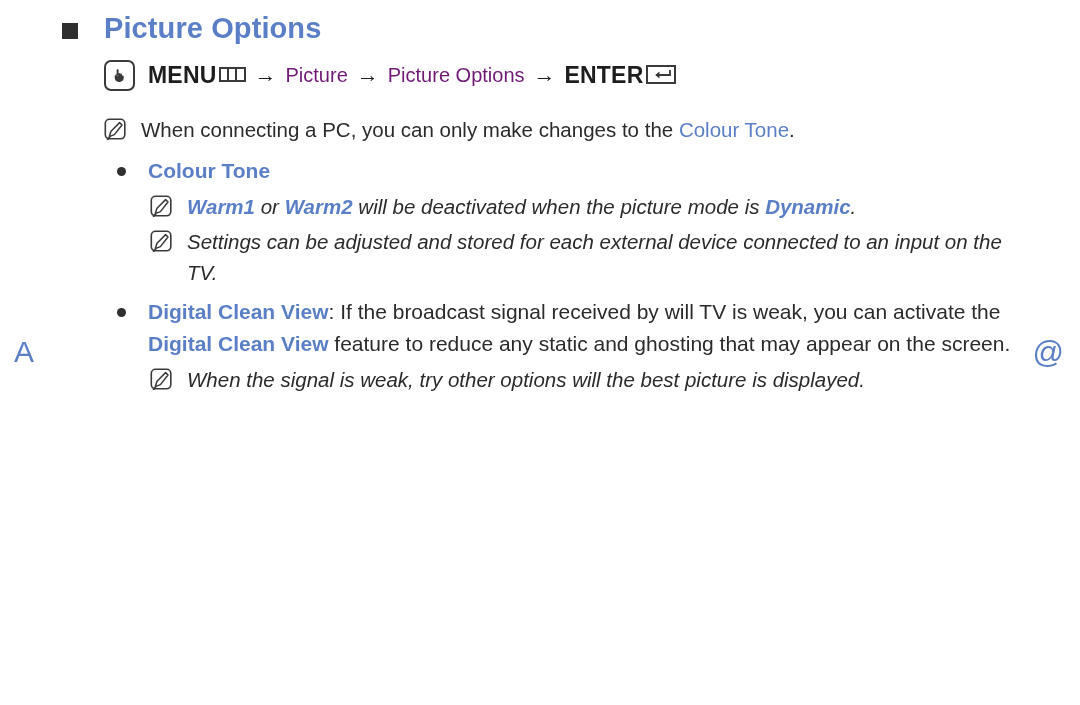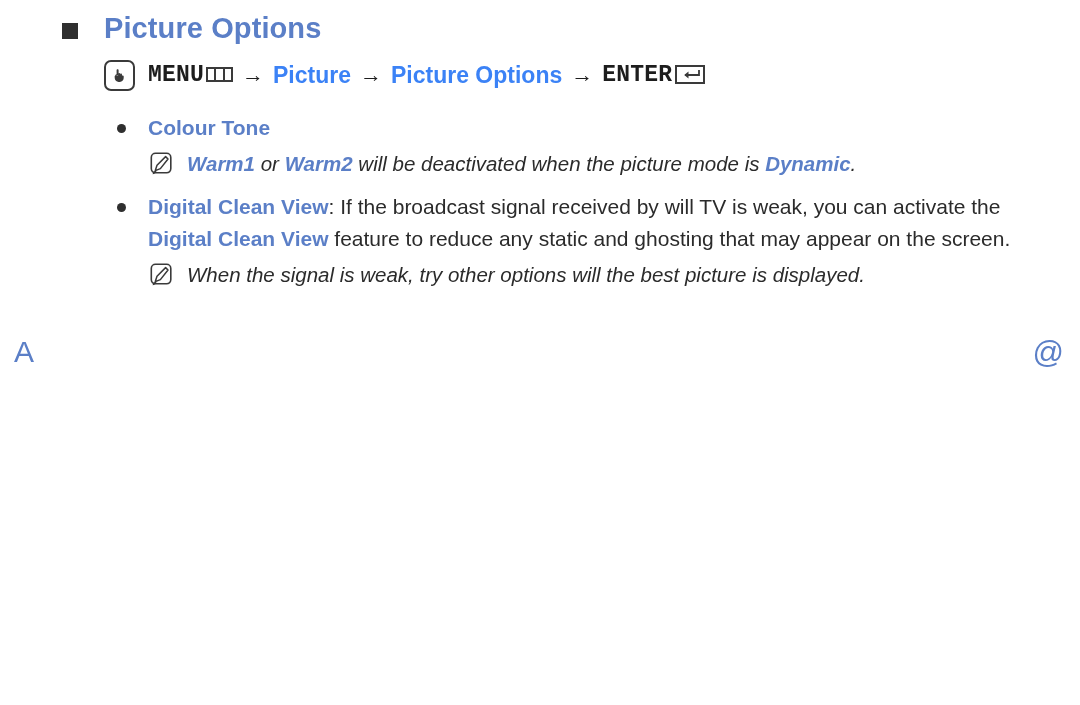--- a/index.html
+++ b/index.html
@@ -85,21 +85,20 @@
     margin-right: 13px;
     background: #fff;
   }
   .icon-menu-key svg { display:block; }
 
   .menu-word {
     font-weight: bold;
     color: #1d1d1d;
     font-size: 23px;
     letter-spacing: 0.2px;
-    font-family: Liberation Mono, monospace;
   }
   .icon-menu-bars {
     display: inline-block;
     width: 27px;
     height: 15px;
     border: 2px solid #3a3a3a;
     box-sizing: border-box;
     position: relative;
     margin-left: 2px;
     margin-bottom: 1px;
@@ -115,23 +114,23 @@
   }
   .icon-menu-bars::before { left: 6.3px; }
   .icon-menu-bars::after  { left: 14.6px; }
 
   .arrow {
     margin: 0 9px;
     color: #1d1d1d;
     font-size: 22px;
   }
   .path-blue {
-    color: #3b82f6;
-    font-weight: bold;
-    font-size: 23px;
+    color: #701a75;
+    font-weight: normal;
+    font-size: 20px;
   }
   .icon-enter-return {
     display: inline-block;
     width: 30px;
     height: 19px;
     border: 2px solid #3a3a3a;
     box-sizing: border-box;
     position: relative;
     margin-left: 3px;
     vertical-align: middle;
@@ -223,20 +222,30 @@
       <span class="icon-enter-return">
         <svg width="20" height="12" viewBox="0 0 20 12" aria-hidden="true">
           <path d="M18 1 V6 H4" stroke="#3a3a3a" stroke-width="1.8" fill="none"></path>
           <path d="M7.5 2.6 L3.2 6 L7.5 9.4 Z" fill="#3a3a3a"></path>
         </svg>
       </span>
     </div>
 
     <div class="sp-10"></div>
 
+    <div class="note-row top-note">
+      <span class="icon-note">
+        <svg width="24" height="24" viewBox="0 0 24 24" aria-hidden="true">
+          <rect x="1.3" y="1.3" width="19.5" height="19.5" rx="4.2" ry="4.2" fill="none" stroke="#3a3a3a" stroke-width="1.6"></rect>
+          <path d="M15.6 4.6 L7.0 13.3 L5.3 18.6 L10.4 16.6 L18.0 7.0 Z" fill="none" stroke="#3a3a3a" stroke-width="1.5" stroke-linejoin="round"></path>
+          <path d="M5.3 18.6 C3.7 19.6 3.0 20.6 2.6 22.2 C4.4 22.0 5.6 21.2 6.6 19.8 Z" fill="#3a3a3a"></path>
+        </svg>
+      </span>
+      <span class="note-text"><span>When connecting a PC, you can only make changes to the </span><span class="blue">Colour Tone</span><span>.</span></span>
+    </div>
 
     <div class="sp-10"></div>
 
     <div class="bullet-row">
       <span class="bullet-dot"></span>
       <span class="bullet-text blue-bold">Colour Tone</span>
     </div>
 
     <div class="sp-4"></div>
 
@@ -246,20 +255,30 @@
           <rect x="1.3" y="1.3" width="19.5" height="19.5" rx="4.2" ry="4.2" fill="none" stroke="#3a3a3a" stroke-width="1.6"></rect>
           <path d="M15.6 4.6 L7.0 13.3 L5.3 18.6 L10.4 16.6 L18.0 7.0 Z" fill="none" stroke="#3a3a3a" stroke-width="1.5" stroke-linejoin="round"></path>
           <path d="M5.3 18.6 C3.7 19.6 3.0 20.6 2.6 22.2 C4.4 22.0 5.6 21.2 6.6 19.8 Z" fill="#3a3a3a"></path>
         </svg>
       </span>
       <span class="note-text"><span class="blue-bold">Warm1</span><span> or </span><span class="blue-bold">Warm2</span><span> will be deactivated when the picture mode is </span><span class="blue-bold">Dynamic</span><span>.</span></span>
     </div>
 
     <div class="sp-4"></div>
 
+    <div class="note-row indent-1">
+      <span class="icon-note">
+        <svg width="24" height="24" viewBox="0 0 24 24" aria-hidden="true">
+          <rect x="1.3" y="1.3" width="19.5" height="19.5" rx="4.2" ry="4.2" fill="none" stroke="#3a3a3a" stroke-width="1.6"></rect>
+          <path d="M15.6 4.6 L7.0 13.3 L5.3 18.6 L10.4 16.6 L18.0 7.0 Z" fill="none" stroke="#3a3a3a" stroke-width="1.5" stroke-linejoin="round"></path>
+          <path d="M5.3 18.6 C3.7 19.6 3.0 20.6 2.6 22.2 C4.4 22.0 5.6 21.2 6.6 19.8 Z" fill="#3a3a3a"></path>
+        </svg>
+      </span>
+      <span class="note-text">Settings can be adjusted and stored for each external device connected to an input on the TV.</span>
+    </div>
 
     <div class="sp-8"></div>
 
     <div class="bullet-row">
       <span class="bullet-dot"></span>
       <span class="bullet-text"><span class="blue-bold">Digital Clean View</span><span>: If the broadcast signal received by will TV is weak, you can activate the </span><span class="blue-bold">Digital Clean View</span><span> feature to reduce any static and ghosting that may appear on the screen.</span></span>
     </div>
 
     <div class="sp-4"></div>
 

